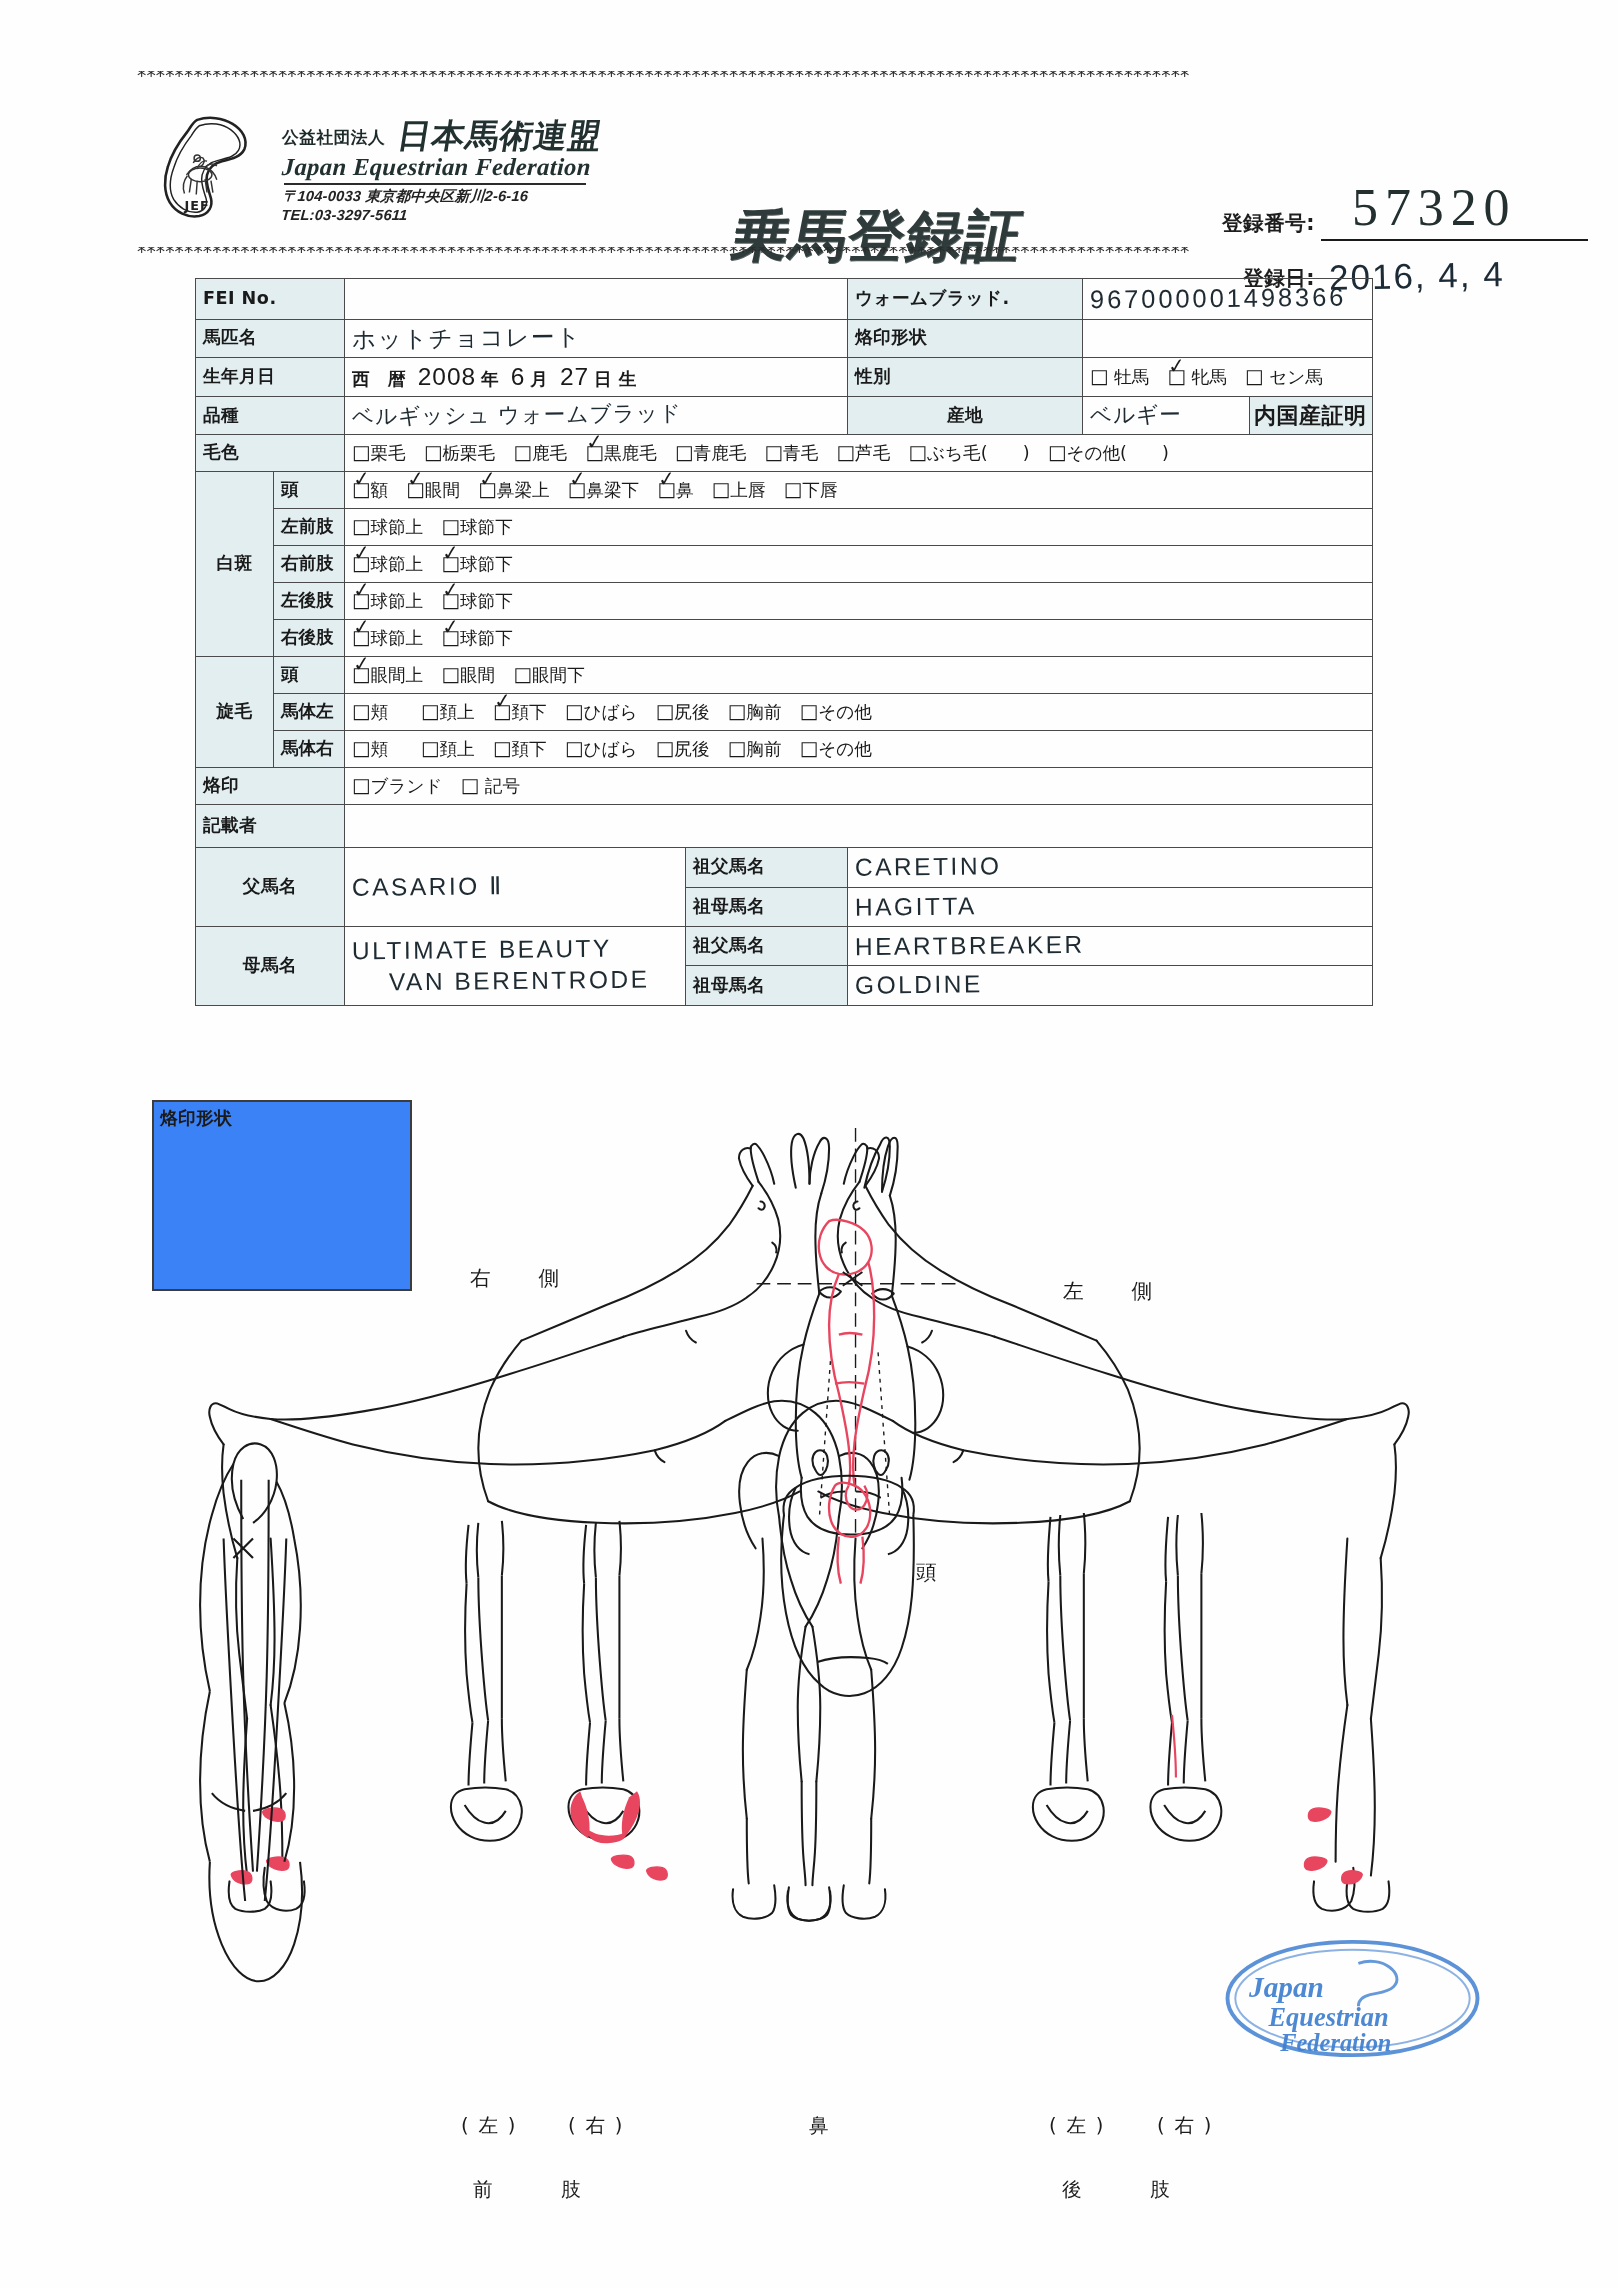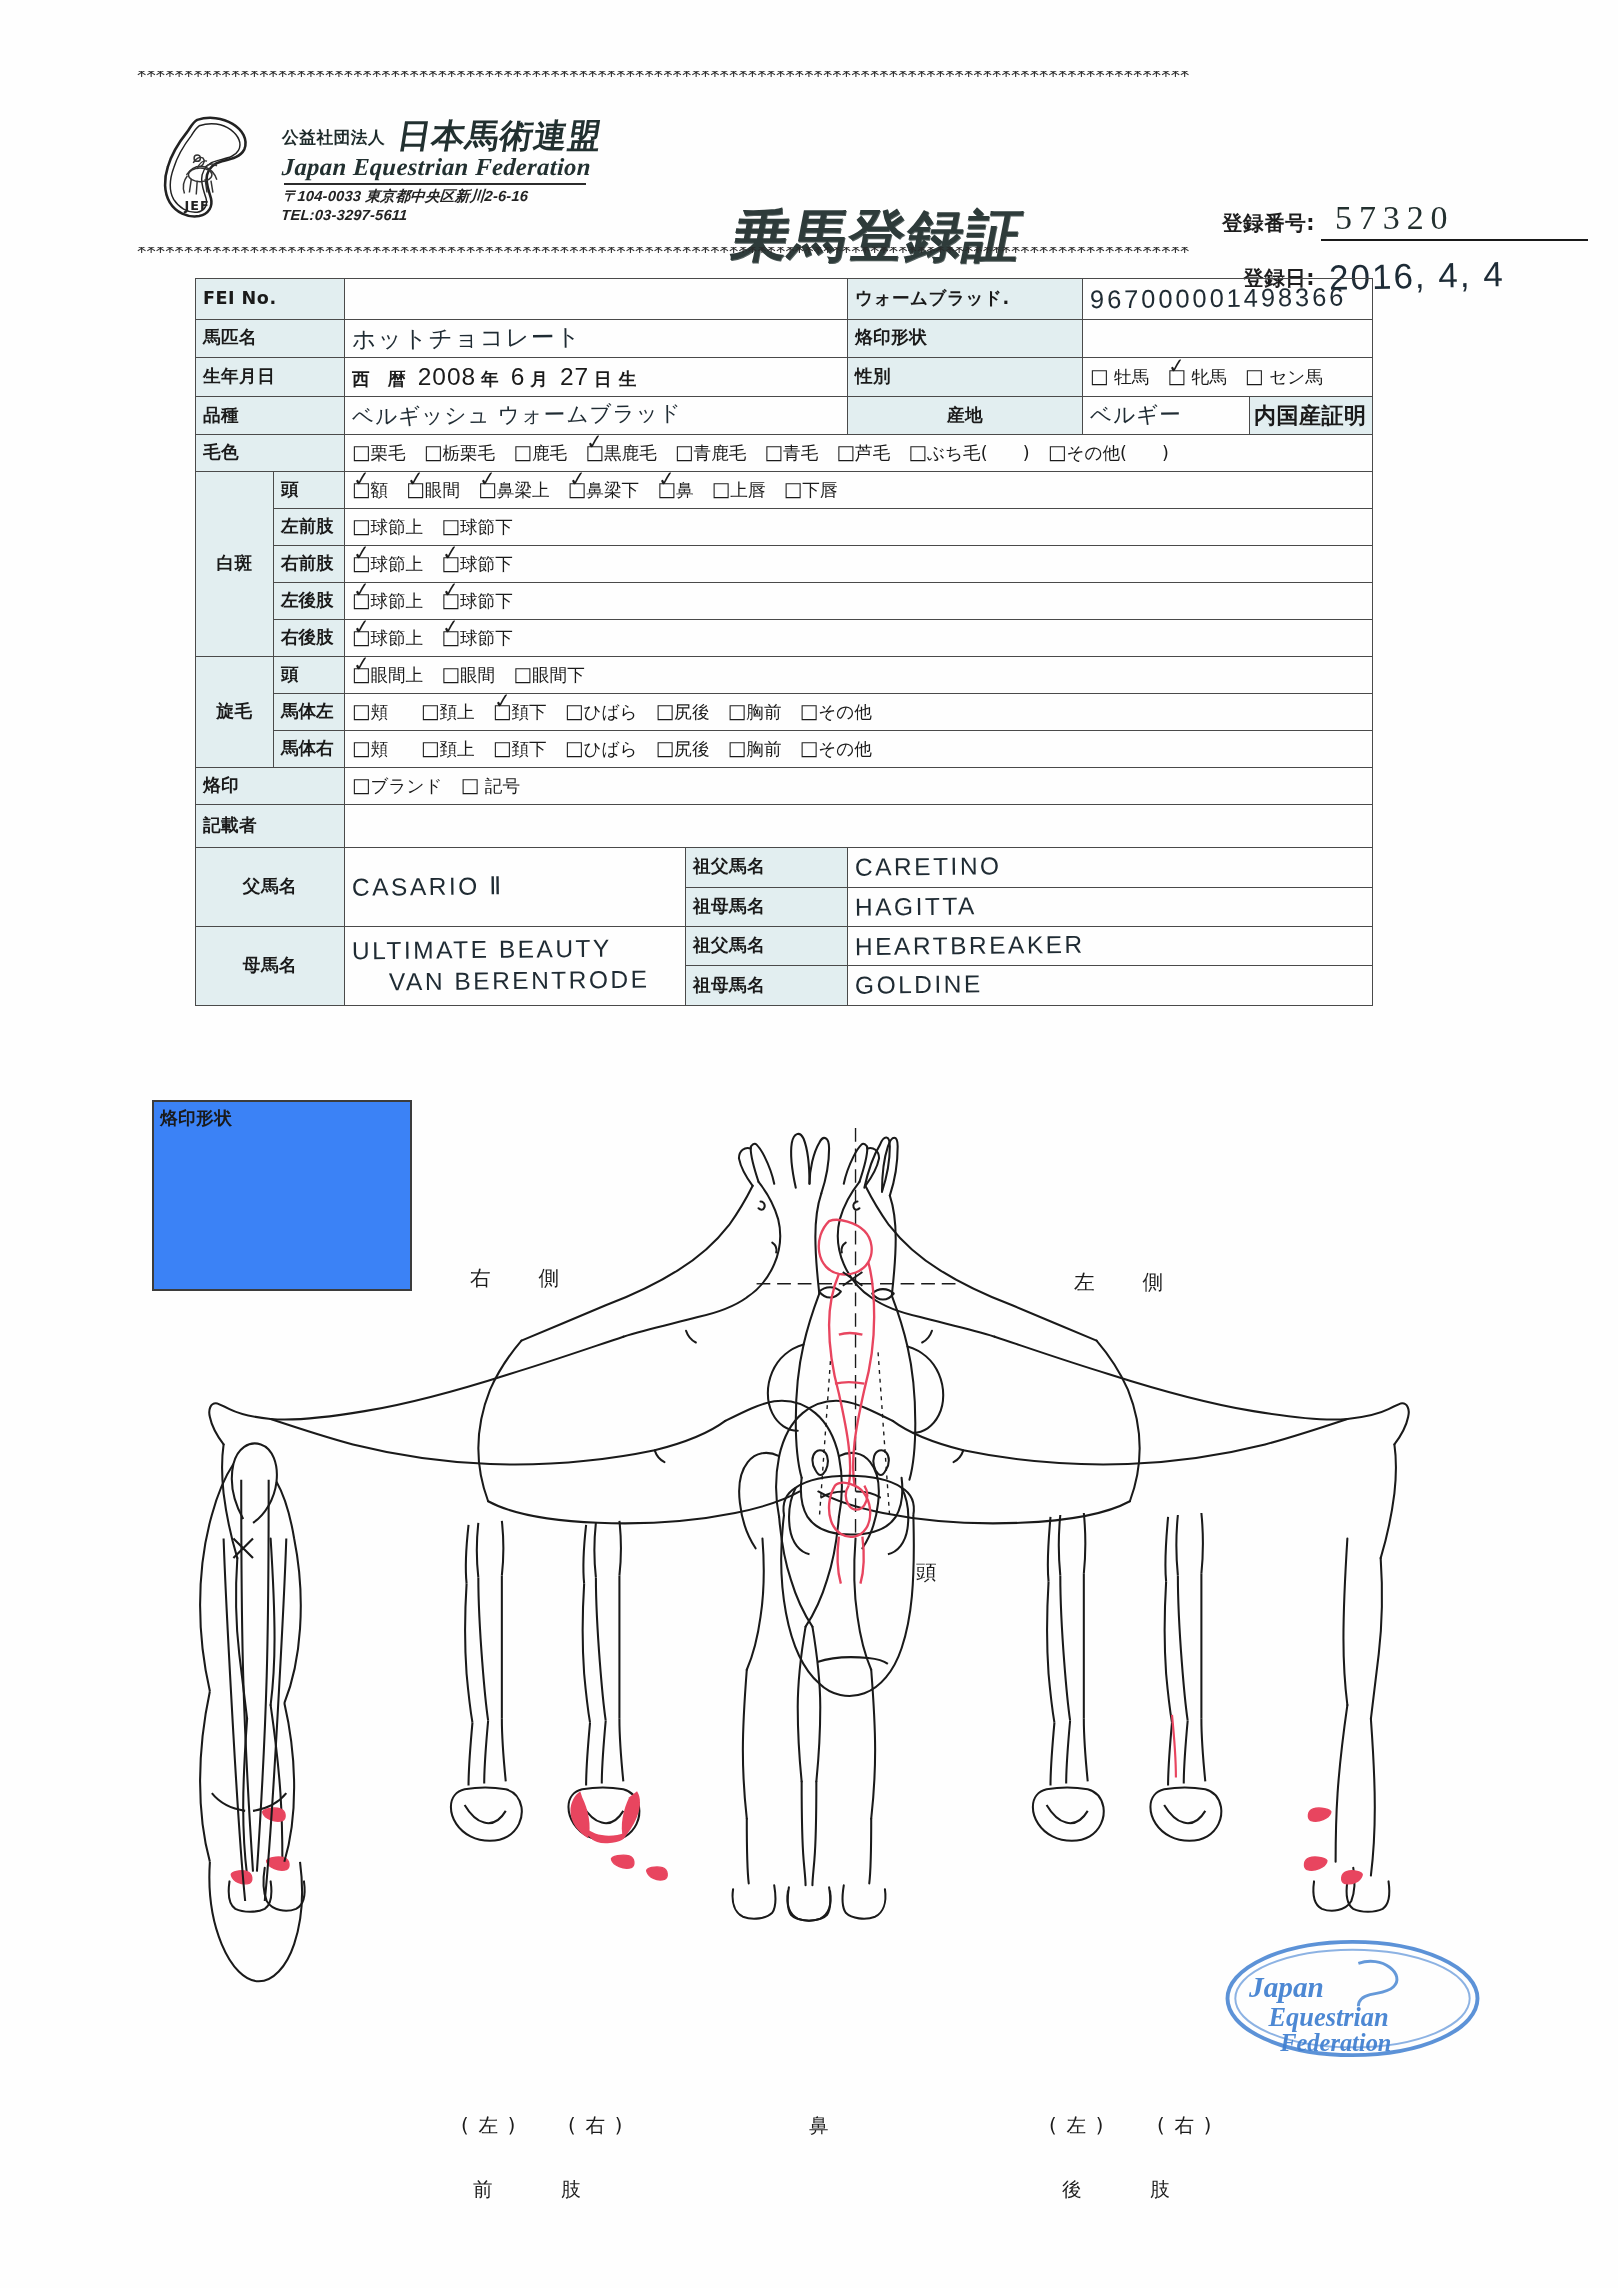--- a/index.html
+++ b/index.html
@@ -63,22 +63,22 @@
 
   .reg-block { position:absolute; left:1059px; top:106px; width:392px; }
   .reg-row { display:flex; align-items:flex-end; margin-bottom:13.7px; }
   .reg-lbl {
     font-family:"DejaVu Sans",sans-serif; font-size:20.6px; font-weight:bold;
     color:#1e1e1e; width:125px; text-align:right; padding-right:5.9px;
     padding-bottom:3.9px; letter-spacing:0.5px;
   }
   .reg-val-wrap { flex:1; border-bottom:2.9px solid #1a1a1a; position:relative; height:45px; }
   .reg-val {
-    position:absolute; left:14px; bottom:2px;
-    font-family:"Liberation Serif",serif; font-size:34px; font-weight:400;
+    position:absolute; left:31px; bottom:2px;
+    font-family:"Liberation Serif",serif; font-size:52px; font-weight:400;
     letter-spacing:6.9px; color:#23302f;
   }
   .reg-row.date .reg-lbl { width:125px; }
   .reg-row.date .reg-val-wrap { border-bottom:none; height:41px; }
   .reg-row.date .reg-val {
     font-family:"Liberation Sans",sans-serif; font-size:35px; font-weight:400;
     letter-spacing:2px; color:#1d2b36; bottom:0px; left:7.8px;
     transform:rotate(-1.2deg);
   }
 
@@ -415,21 +415,21 @@
     </tbody>
   </table>
 
   <div class="brandbox">
     <div class="t">烙印形状</div>
   </div>
 
   <div class="diag">
 
     <div class="dlbl" style="left:470px; top:137px;">右　側</div>
-    <div class="dlbl" style="left:1063px; top:141px;margin-left:11px;">左　側</div>
+    <div class="dlbl" style="left:1063px; top:150px;">左　側</div>
     <div class="dlbl" style="left:916px; top:431px; letter-spacing:0;">頭</div>
 
     <svg viewBox="0 0 1651 1185" width="1618" height="1161">
       <g fill="none" stroke="#1a1a1a" stroke-width="2.1" stroke-linejoin="round" stroke-linecap="round">
 
         <path d="M790 58 C788 48 784 38 780 30 C777 24 774 20 772 18
                  C770 16 766 18 766 22 C766 30 770 44 774 56"></path>
         <path d="M766 22 C760 20 754 24 754 32 C756 42 762 52 768 60"></path>
         <path d="M774 56 C782 66 790 80 794 94 C798 110 796 126 790 140
                  C784 154 774 166 762 174 C748 184 730 190 712 194

